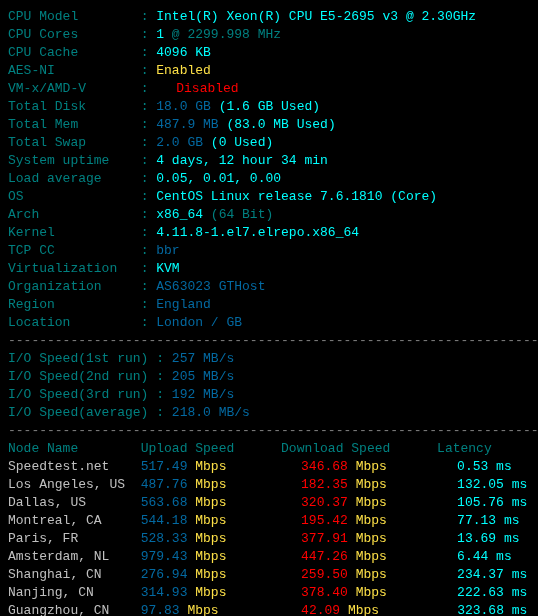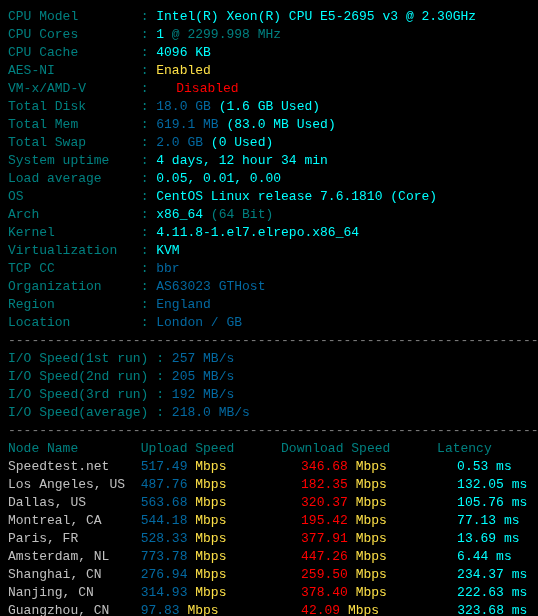--- a/index.html
+++ b/index.html
@@ -24,41 +24,41 @@
 </head>
 <body>
 
 <div id="out">
     <div class="row"><span class="teal">CPU Model        </span><span class="teal">: </span><span class="aqua">Intel(R) Xeon(R) CPU E5-2695 v3 @ 2.30GHz</span></div>
     <div class="row"><span class="teal">CPU Cores        </span><span class="teal">: </span><span class="aqua">1</span><span class="gray"> </span><span class="teal">@ 2299.998 MHz</span></div>
     <div class="row"><span class="teal">CPU Cache        </span><span class="teal">: </span><span class="aqua">4096 KB</span></div>
     <div class="row"><span class="teal">AES-NI           </span><span class="teal">: </span><span class="green">Enabled</span></div>
     <div class="row"><span class="teal">VM-x/AMD-V       </span><span class="teal">: </span><span class="red">Disabled</span></div>
     <div class="row"><span class="teal">Total Disk       </span><span class="teal">: </span><span class="yellow">18.0 GB</span><span class="gray"> </span><span class="aqua">(1.6 GB Used)</span></div>
-    <div class="row"><span class="teal">Total Mem        </span><span class="teal">: </span><span class="yellow">619.1 MB</span><span class="gray"> </span><span class="aqua">(83.0 MB Used)</span></div>
+    <div class="row"><span class="teal">Total Mem        </span><span class="teal">: </span><span class="yellow">487.9 MB</span><span class="gray"> </span><span class="aqua">(83.0 MB Used)</span></div>
     <div class="row"><span class="teal">Total Swap       </span><span class="teal">: </span><span class="yellow">2.0 GB</span><span class="gray"> </span><span class="aqua">(0 Used)</span></div>
     <div class="row"><span class="teal">System uptime    </span><span class="teal">: </span><span class="aqua">4 days, 12 hour 34 min</span></div>
     <div class="row"><span class="teal">Load average     </span><span class="teal">: </span><span class="aqua">0.05, 0.01, 0.00</span></div>
     <div class="row"><span class="teal">OS               </span><span class="teal">: </span><span class="aqua">CentOS Linux release 7.6.1810 (Core)</span></div>
     <div class="row"><span class="teal">Arch             </span><span class="teal">: </span><span class="aqua">x86_64</span><span class="gray"> </span><span class="teal">(64 Bit)</span></div>
     <div class="row"><span class="teal">Kernel           </span><span class="teal">: </span><span class="aqua">4.11.8-1.el7.elrepo.x86_64</span></div>
+    <div class="row"><span class="teal">TCP CC           </span><span class="teal">: </span><span class="yellow">bbr</span></div>
     <div class="row"><span class="teal">Virtualization   </span><span class="teal">: </span><span class="aqua">KVM</span></div>
-    <div class="row"><span class="teal">TCP CC           </span><span class="teal">: </span><span class="yellow">bbr</span></div>
     <div class="row"><span class="teal">Organization     </span><span class="teal">: </span><span class="yellow">AS63023 GTHost</span></div>
     <div class="row"><span class="teal">Region           </span><span class="teal">: </span><span class="yellow">England</span></div>
     <div class="row"><span class="teal">Location         </span><span class="teal">: </span><span class="yellow">London / GB</span></div>
     <div class="row"><span class="divider">----------------------------------------------------------------------</span></div>
     <div class="row"><span class="teal">I/O Speed(1st run) </span><span class="teal">: </span><span class="yellow">257 MB/s</span></div>
     <div class="row"><span class="teal">I/O Speed(2nd run) </span><span class="teal">: </span><span class="yellow">205 MB/s</span></div>
     <div class="row"><span class="teal">I/O Speed(3rd run) </span><span class="teal">: </span><span class="yellow">192 MB/s</span></div>
     <div class="row"><span class="teal">I/O Speed(average) </span><span class="teal">: </span><span class="yellow">218.0 MB/s</span></div>
     <div class="row"><span class="divider">----------------------------------------------------------------------</span></div>
     <div class="row"><span class="teal">Node Name        </span><span class="teal">Upload Speed      </span><span class="teal">Download Speed      </span><span class="teal">Latency</span></div>
     <div class="row"><span class="gray">Speedtest.net    </span><span class="yellow">517.49 </span><span class="green">Mbps</span><span class="gray">       </span><span class="red">346.68 </span><span class="green">Mbps</span><span class="gray">         </span><span class="aqua">0.53 ms</span></div>
     <div class="row"><span class="gray">Los Angeles, US  </span><span class="yellow">487.76 </span><span class="green">Mbps</span><span class="gray">       </span><span class="red">182.35 </span><span class="green">Mbps</span><span class="gray">         </span><span class="aqua">132.05 ms</span></div>
     <div class="row"><span class="gray">Dallas, US       </span><span class="yellow">563.68 </span><span class="green">Mbps</span><span class="gray">       </span><span class="red">320.37 </span><span class="green">Mbps</span><span class="gray">         </span><span class="aqua">105.76 ms</span></div>
     <div class="row"><span class="gray">Montreal, CA     </span><span class="yellow">544.18 </span><span class="green">Mbps</span><span class="gray">       </span><span class="red">195.42 </span><span class="green">Mbps</span><span class="gray">         </span><span class="aqua">77.13 ms</span></div>
     <div class="row"><span class="gray">Paris, FR        </span><span class="yellow">528.33 </span><span class="green">Mbps</span><span class="gray">       </span><span class="red">377.91 </span><span class="green">Mbps</span><span class="gray">         </span><span class="aqua">13.69 ms</span></div>
-    <div class="row"><span class="gray">Amsterdam, NL    </span><span class="yellow">773.78 </span><span class="green">Mbps</span><span class="gray">       </span><span class="red">447.26 </span><span class="green">Mbps</span><span class="gray">         </span><span class="aqua">6.44 ms</span></div>
+    <div class="row"><span class="gray">Amsterdam, NL    </span><span class="yellow">979.43 </span><span class="green">Mbps</span><span class="gray">       </span><span class="red">447.26 </span><span class="green">Mbps</span><span class="gray">         </span><span class="aqua">6.44 ms</span></div>
     <div class="row"><span class="gray">Shanghai, CN     </span><span class="yellow">276.94 </span><span class="green">Mbps</span><span class="gray">       </span><span class="red">259.50 </span><span class="green">Mbps</span><span class="gray">         </span><span class="aqua">234.37 ms</span></div>
     <div class="row"><span class="gray">Nanjing, CN      </span><span class="yellow">314.93 </span><span class="green">Mbps</span><span class="gray">       </span><span class="red">378.40 </span><span class="green">Mbps</span><span class="gray">         </span><span class="aqua">222.63 ms</span></div>
     <div class="row"><span class="gray">Guangzhou, CN    </span><span class="yellow">97.83 </span><span class="green">Mbps</span><span class="gray">        </span><span class="red">42.09 </span><span class="green">Mbps</span><span class="gray">          </span><span class="aqua">323.68 ms</span></div>
   </div>
 
 </body></html>

